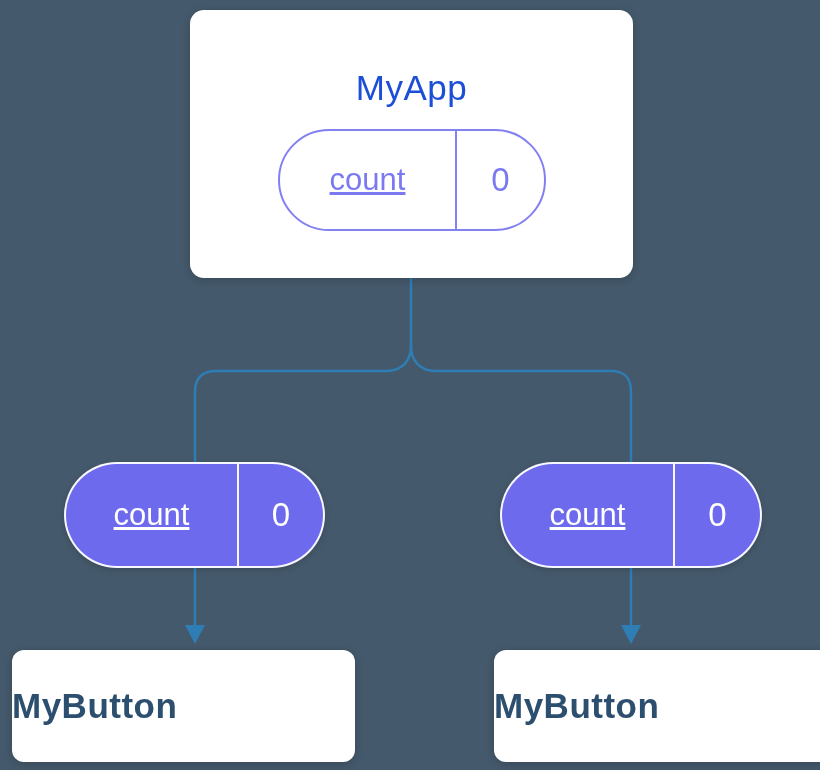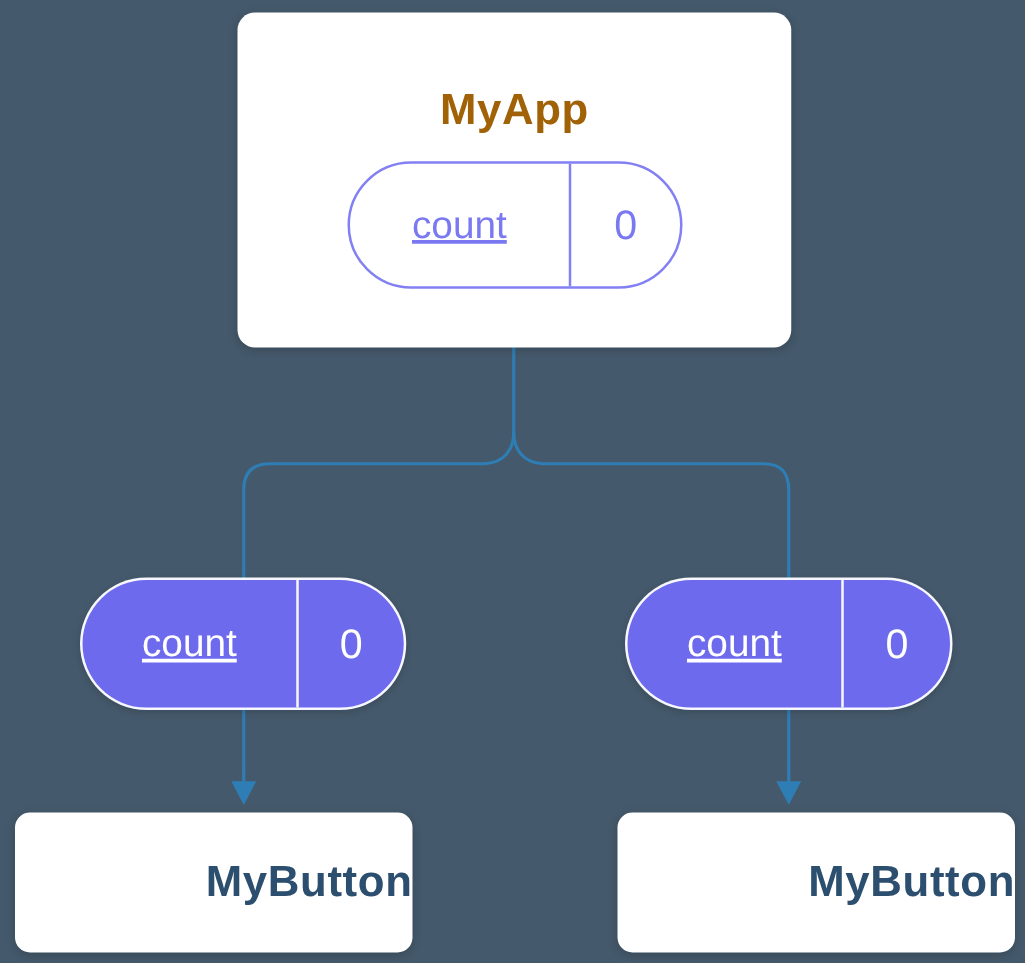--- a/index.html
+++ b/index.html
@@ -32,22 +32,22 @@
     left: 190px;
     top: 10px;
     width: 443px;
     height: 268px;
   }
   .card-title {
     position: absolute;
     left: 0;
     width: 100%;
     text-align: center;
-    color: #a16207;
-    font-weight: bold;
+    color: #1d4ed8;
+    font-weight: normal;
     font-size: 35px;
     letter-spacing: 0.5px;
   }
   .card-myapp .card-title {
     top: 58px;
   }
   .pill {
     position: absolute;
     display: flex;
     align-items: stretch;
@@ -99,26 +99,26 @@
   }
   .pill-value {
     flex: 1;
     display: flex;
     align-items: center;
     justify-content: center;
     font-size: 33px;
   }
   .card-button {
     top: 650px;
-    width: 318px;
+    width: 343px;
     height: 112px;
     border-radius: 12px;
     display: flex;
     align-items: center;
-    justify-content: flex-end;
+    justify-content: flex-start;
   }
   .card-button-left  { left: 12px; }
   .card-button-right { left: 494px; }
   .card-button .btn-title {
     color: #2d4f6f;
     font-weight: bold;
     font-size: 35px;
     letter-spacing: 0.5px;
   }
 </style>

